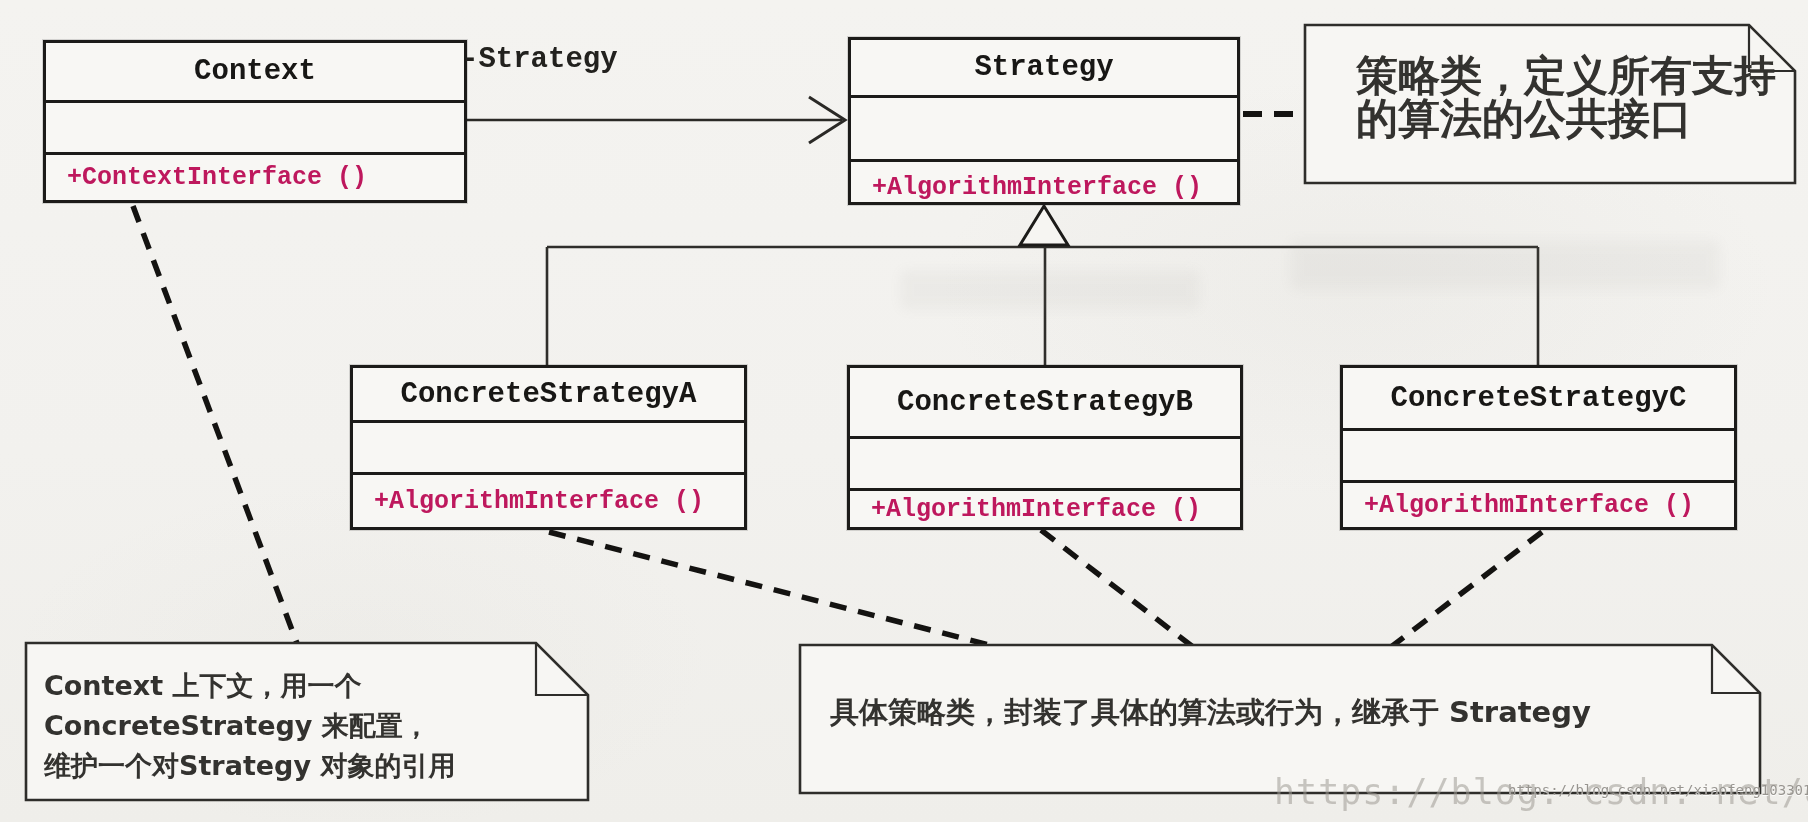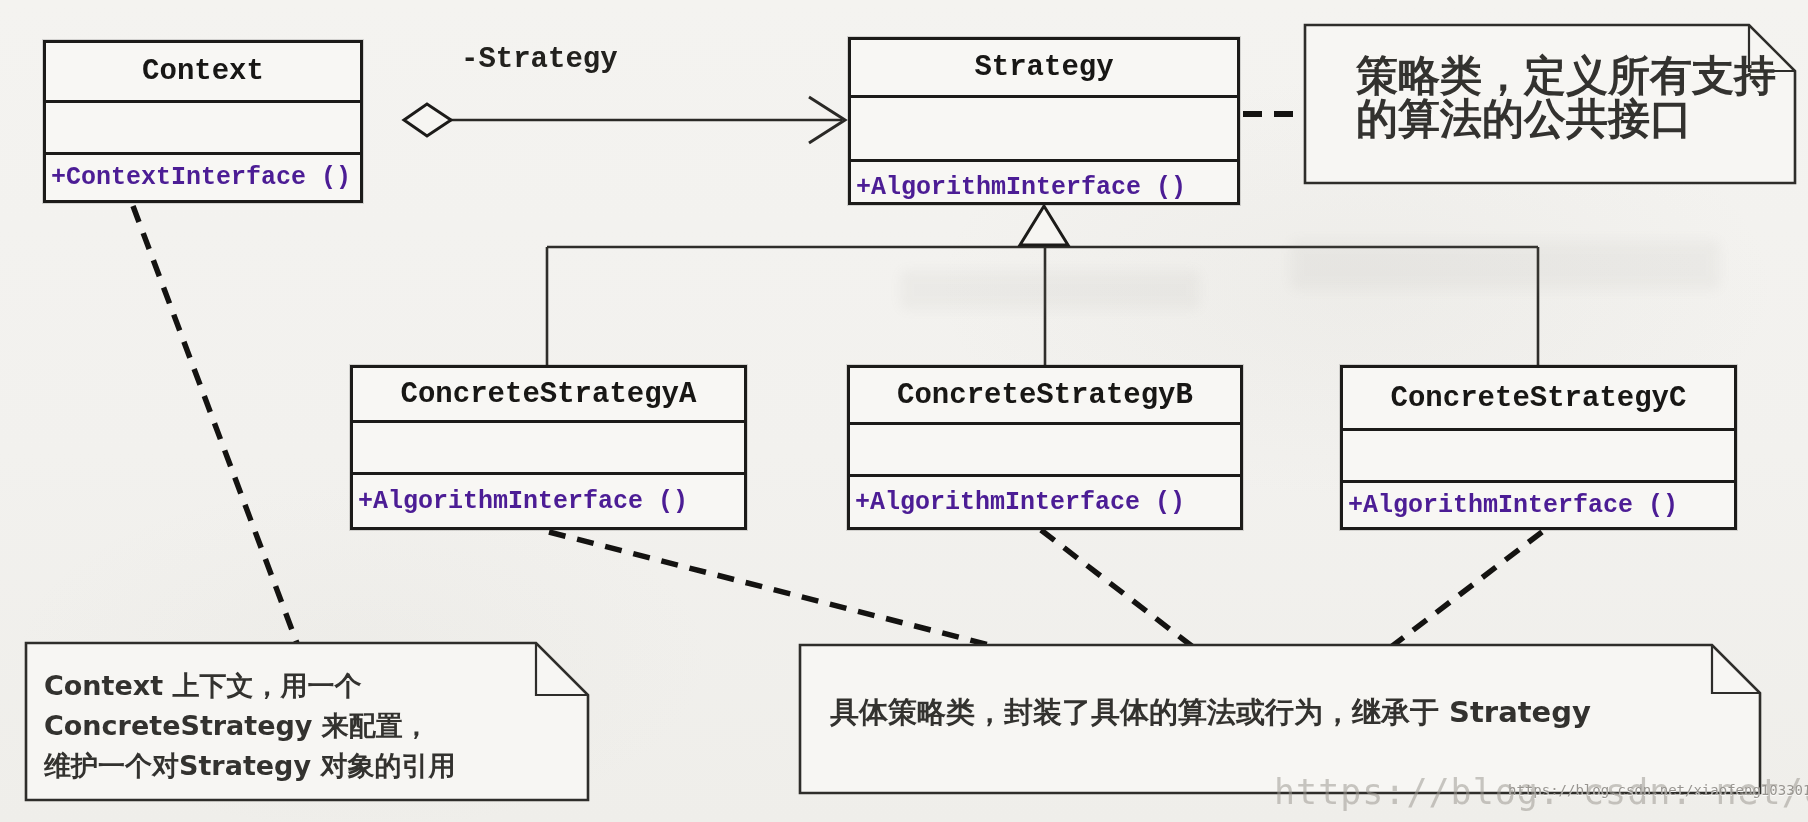--- a/index.html
+++ b/index.html
@@ -27,22 +27,22 @@
   }
   .uml-row{border-bottom:3px solid #1c1b19;display:flex;align-items:center;}
   .uml-row:last-child{border-bottom:none;flex:1;}
   .uml-title{
     justify-content:center;
     font-family:"Liberation Mono","DejaVu Sans Mono",monospace;
     font-weight:bold;font-size:29px;letter-spacing:0px;color:#181715;
   }
   .uml-method{
     font-family:"Liberation Mono","DejaVu Sans Mono",monospace;
-    font-weight:bold;font-size:25px;color:#4c1d95;
-    padding-left:5px;white-space:nowrap;
+    font-weight:bold;font-size:25px;color:#be185d;
+    padding-left:21px;white-space:nowrap;
   }
 
   
   .assoc-label{
     position:absolute;left:461px;top:43px;
     font-family:"Liberation Mono","DejaVu Sans Mono",monospace;
     font-weight:bold;font-size:29px;color:#22211e;
   }
 
   .note-text{
@@ -108,40 +108,40 @@
     <g>
       <path d="M800,645 L1712,645 L1760,693 L1760,793 L800,793 Z" fill="#f7f6f3" stroke="#2e2d2a" stroke-width="2.6"></path>
       <path d="M1712,645 L1712,693 L1760,693" fill="none" stroke="#2e2d2a" stroke-width="2.2"></path>
     </g>
   </svg>
 
   <div class="smudge" style="left:1290px;top:240px;width:430px;height:50px;"></div>
   <div class="smudge" style="left:900px;top:270px;width:300px;height:40px;"></div>
   <div class="smudge" style="left:1380px;top:430px;width:330px;height:40px;"></div>
 
-  <div class="uml-class" style="left:43px;top:40px;width:320px;height:163px;">
+  <div class="uml-class" style="left:43px;top:40px;width:424px;height:163px;">
     <div class="uml-row uml-title" style="height:60px;">Context</div>
     <div class="uml-row" style="height:52px;"></div>
     <div class="uml-row uml-method">+ContextInterface ()</div>
   </div>
 
   <div class="uml-class" style="left:848px;top:37px;width:392px;height:168px;gap:11px;">
     <div class="uml-row uml-title" style="height:60px;">Strategy</div>
     <div class="uml-row" style="height:55px;"></div>
     <div class="uml-row uml-method">+AlgorithmInterface ()</div>
   </div>
 
   <div class="uml-class" style="left:350px;top:365px;width:397px;height:165px;">
     <div class="uml-row uml-title" style="height:55px;">ConcreteStrategyA</div>
     <div class="uml-row" style="height:52px;"></div>
     <div class="uml-row uml-method">+AlgorithmInterface ()</div>
   </div>
 
   <div class="uml-class" style="left:847px;top:365px;width:396px;height:165px;">
-    <div class="uml-row uml-title" style="height:57px;">ConcreteStrategyB</div>
+    <div class="uml-row uml-title" style="height:71px;">ConcreteStrategyB</div>
     <div class="uml-row" style="height:52px;"></div>
     <div class="uml-row uml-method">+AlgorithmInterface ()</div>
   </div>
 
   <div class="uml-class" style="left:1340px;top:365px;width:397px;height:165px;">
     <div class="uml-row uml-title" style="height:63px;">ConcreteStrategyC</div>
     <div class="uml-row" style="height:52px;"></div>
     <div class="uml-row uml-method">+AlgorithmInterface ()</div>
   </div>
 

